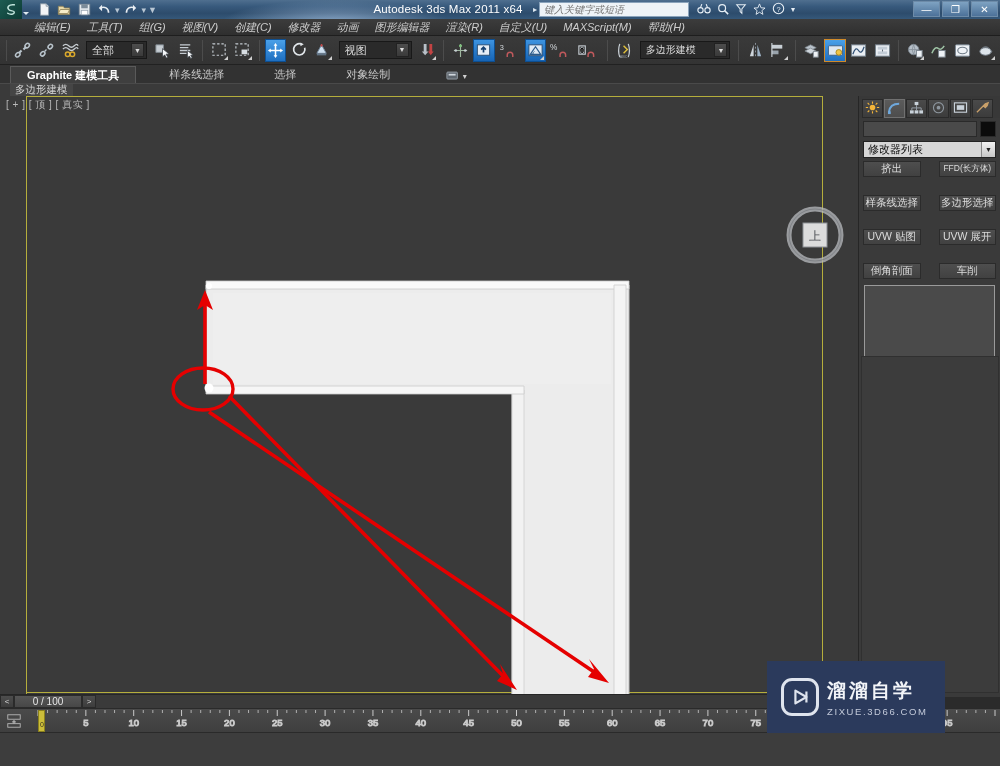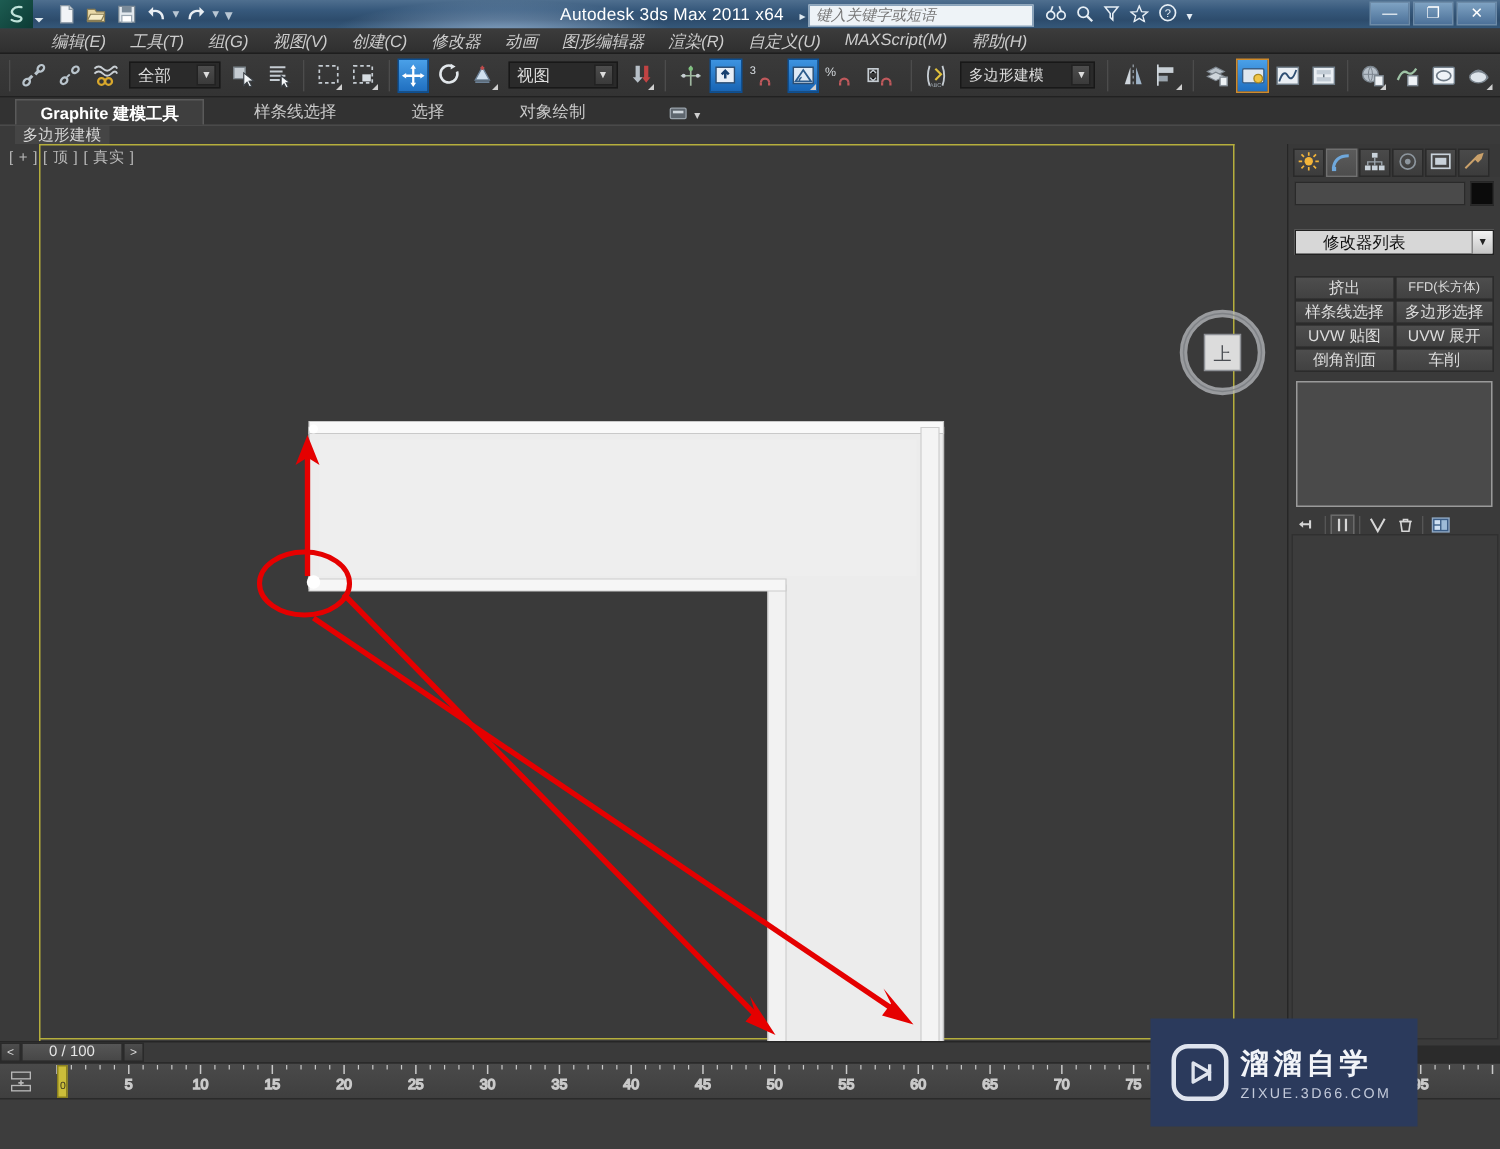--- a/index.html
+++ b/index.html
@@ -92,25 +92,25 @@
   
   .cmdpanel{ position:absolute; left:858px; top:96px; width:142px; height:601px;
      background:#3a3a3a; border-left:1px solid #262626;}
   .cp-tabs{ display:flex; height:22px; align-items:center; gap:1px; padding:2px 2px 0 3px; background:#383838;}
   .cp-tab{ width:21px;height:19px; background:linear-gradient(to bottom,#4a4a4a,#3c3c3c);
      border:1px solid #2a2a2a; display:flex;align-items:center;justify-content:center; }
   .cp-tab.sel{ background:linear-gradient(to bottom,#5b5b5b,#4d4d4d); border-color:#707070;}
   .cp-name{ display:flex; align-items:center; padding:3px 4px 2px 4px; gap:3px;}
   .cp-namefield{ flex:1; height:16px; background:#4a4a4a; border:1px solid #2a2a2a;}
   .cp-color{ width:16px;height:16px; background:#0b0b0b; border:1px solid #2a2a2a;}
-  .cp-modlist{ margin:14px 4px; height:17px; background:#d7d7d7; border:1px solid #222;
-     display:flex; align-items:center; justify-content:space-between; color:#111; font-size:11px; padding-left:18px;}
+  .cp-modlist{ margin:2px 4px; height:17px; background:#d7d7d7; border:1px solid #222;
+     display:flex; align-items:center; justify-content:space-between; color:#111; font-size:11px; padding-left:4px;}
   .cp-modlist .arr{ width:14px;height:15px;background:linear-gradient(to bottom,#f2f2f2,#c6c6c6);
      border-left:1px solid #888; display:flex;align-items:center;justify-content:center;font-size:7px;color:#222;}
-  .cp-btngrid{ display:grid; grid-template-columns:1fr 1fr; gap:0; margin:3px 4px 0 4px;}
+  .cp-btngrid{ display:grid; grid-template-columns:1fr 1fr; gap:18px; margin:3px 4px 0 4px;}
   .cp-btn{ height:16px; background:linear-gradient(to bottom,#4e4e4e,#414141); border:1px solid #2b2b2b;
      display:flex;align-items:center;justify-content:center; font-size:10.5px; color:#dcdcdc;}
   .cp-btn.small{ font-size:8.5px; }
   .cp-stack{ margin:6px 5px 0 5px; height:84px; background:#4a4a4a; border:1px solid #9a9a9a;}
   .cp-stackbar{ display:flex; align-items:center; gap:3px; margin:4px 5px 0 5px; height:16px;}
   .cp-sbtn{ width:16px;height:15px; display:flex;align-items:center;justify-content:center;
      color:#d6d6d6; font-size:10px; border:1px solid transparent;}
   .cp-sbtn.box{ border-color:#6a6a6a; background:#464646;}
   .cp-divider{ width:1px;height:13px;background:#2c2c2c; border-right:1px solid #555;}
   .cp-rest{ position:absolute; left:2px; top:260px; width:138px; height:337px;
@@ -124,21 +124,21 @@
   .tr-slider{ flex:0 0 auto; width:68px; height:13px; background:linear-gradient(to bottom,#565656,#474747);
      border:1px solid #2b2b2b; display:flex;align-items:center;justify-content:center; font-size:10px; color:#e6e6e6;}
   .timeline{ position:absolute; left:0; top:708px; width:1000px; height:24px;
      background:linear-gradient(to bottom,#4a4a4a,#3f3f3f); border-top:1px solid #2a2a2a;}
   .tl-ruler{ position:absolute; left:30px; top:0; right:0; height:24px;}
   .statusbar{ position:absolute; left:0; top:732px; width:1000px; height:34px; background:#3d3d3d;
      border-top:1px solid #2a2a2a;}
 
   
   .watermark{ position:absolute; left:767px; top:661px; width:178px; height:72px;
-     background:#2b3a5c; display:flex; align-items:center; gap:8px; padding-left:14px; z-index:40;margin-top:18px;}
+     background:#2b3a5c; display:flex; align-items:center; gap:8px; padding-left:14px; z-index:40;}
   .wm-logo{ width:38px;height:38px; border:3px solid #dfe4ee; border-radius:11px;
      display:flex;align-items:center;justify-content:center; }
   .wm-txt{ display:flex; flex-direction:column; }
   .wm-main{ color:#f2f4f8; font-size:19px; letter-spacing:3px; font-weight:bold;}
   .wm-sub{ color:#c3cada; font-size:9.5px; letter-spacing:1.6px; margin-top:2px;}
 </style>
 </head>
 <body>
 
 <div class="titlebar">

